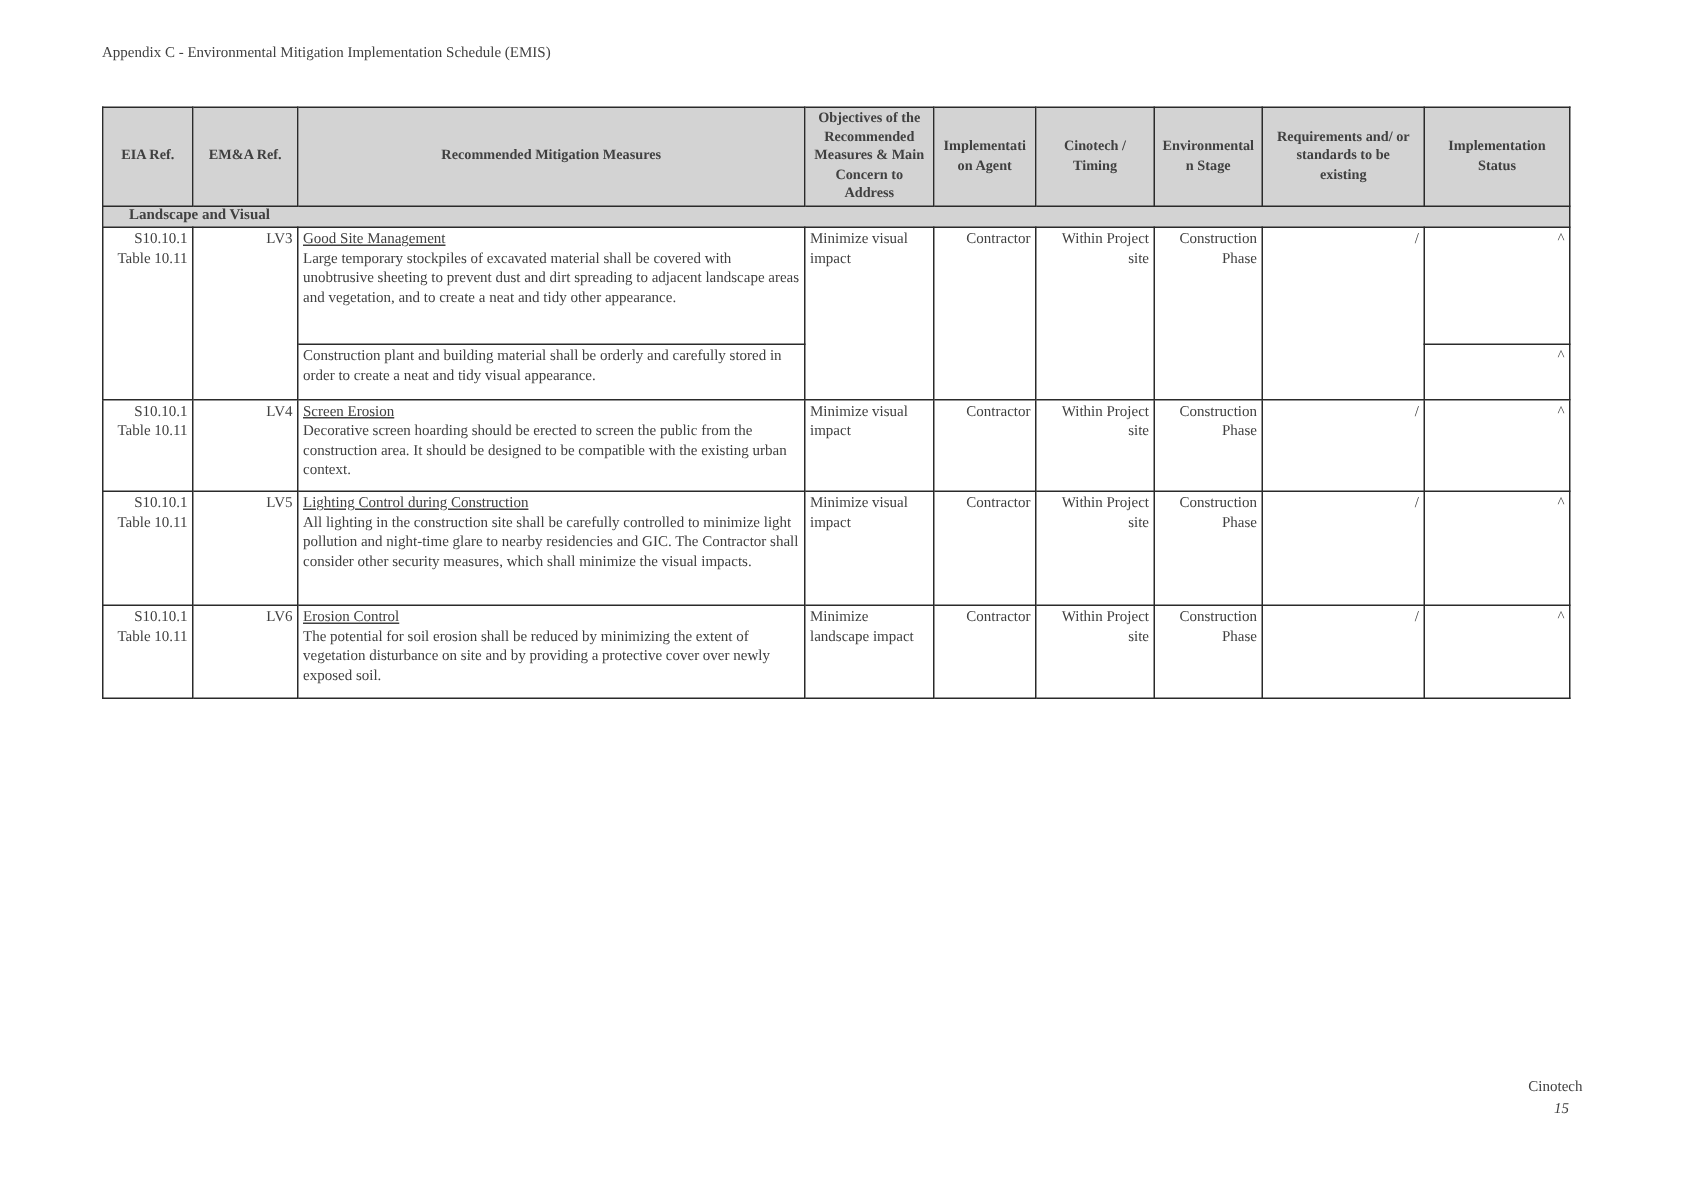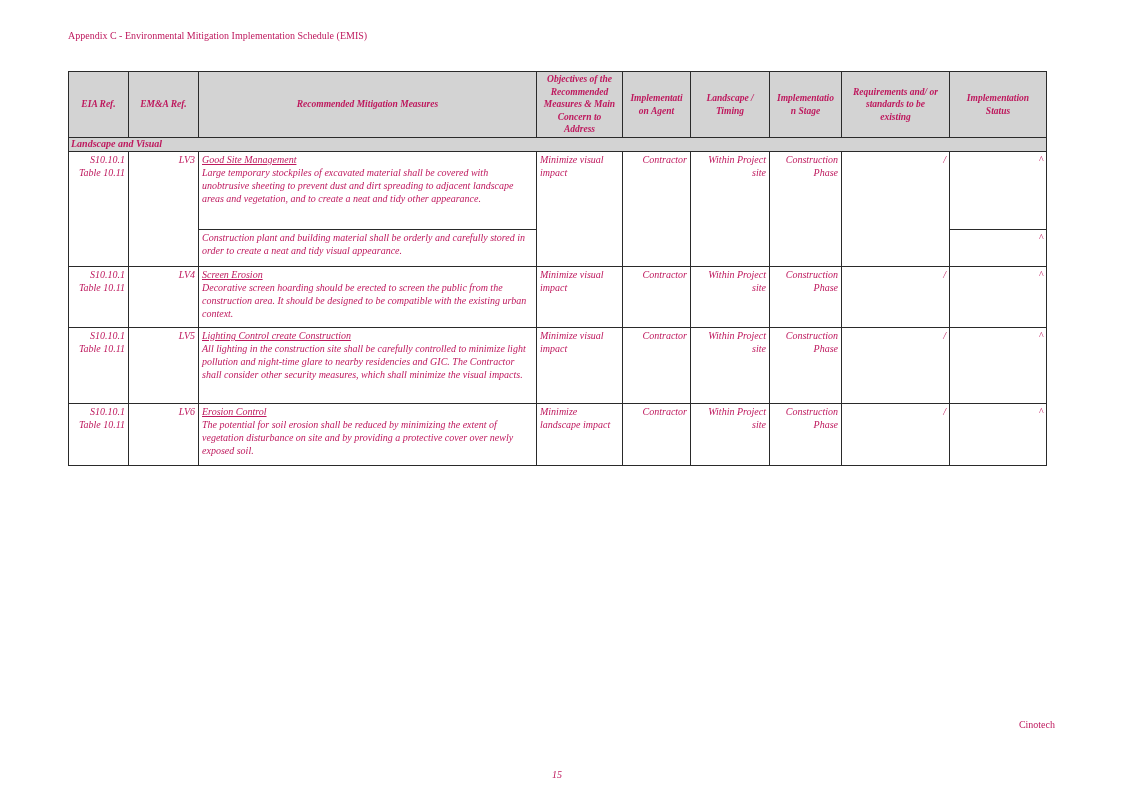--- a/index.html
+++ b/index.html
@@ -3,21 +3,21 @@
 <meta charset="utf-8">
 <style>
   html, body { margin: 0; padding: 0; background: #ffffff; }
   .page {
     position: relative;
     width: 1122px;
     height: 793px;
     background: #ffffff;
     overflow: hidden;
     font-family: "Liberation Serif", serif;
-    color: #be185d;
+    color: #404040;
   }
   .doc-title {
     position: absolute;
     left: 68px;
     top: 30px;
     font-size: 10px;
     line-height: 12px;
     white-space: nowrap;
   }
   table.emis {
@@ -28,55 +28,54 @@
     border-collapse: collapse;
     table-layout: fixed;
     font-size: 10px;
   }
   table.emis th, table.emis td {
     border: 1px solid #2a2a2a;
     vertical-align: top;
     line-height: 13px;
     padding: 1px 3px;
     overflow: hidden;
-    font-style: italic;
   }
   table.emis th {
     background: #d3d3d3;
     font-weight: bold;
     text-align: center;
     vertical-align: middle;
     white-space: pre-line;
     font-size: 9.5px;
     line-height: 12.5px;
     padding: 1px 1px;
   }
   tr.row-head { height: 66px; }
   tr.row-section { height: 14px; }
   tr.row-section td {
     background: #d3d3d3;
     font-weight: bold;
     line-height: 12px;
-    padding: 0 2px;
+    padding: 0 17px;
     margin-top: 20px;
   }
   tr.row-lv3a { height: 78px; }
   tr.row-lv3b { height: 37px; }
   tr.row-lv4  { height: 61px; }
   tr.row-lv5  { height: 76px; }
   tr.row-lv6  { height: 62px; }
   .c-center { text-align: right; }
   .c-pre    { white-space: pre-line; }
   .m-title  { text-decoration: underline; }
   .footer-page-number {
     position: absolute;
     left: 68px;
-    top: 769px;
+    top: 734px;
     width: 978px;
-    text-align: center;
+    text-align: right;
     font-size: 10px;
     font-style: italic;
   }
   .footer-company {
     position: absolute;
     right: 67px;
     top: 719px;
     font-size: 10px;
     text-align: right;
     margin-left: 20px;
@@ -106,23 +105,23 @@
         <th>EIA Ref.</th>
         <th>EM&amp;A Ref.</th>
         <th>Recommended Mitigation Measures</th>
         <th>Objectives of the
 Recommended
 Measures &amp; Main
 Concern to
 Address</th>
         <th>Implementati
 on Agent</th>
-        <th>Landscape /
+        <th>Cinotech /
 Timing</th>
-        <th>Implementatio
+        <th>Environmental
 n Stage</th>
         <th>Requirements and/ or
 standards to be
 existing</th>
         <th>Implementation
 Status</th>
       </tr>
     </thead>
     <tbody>
       <tr class="row-section">
@@ -166,21 +165,21 @@
         <td class="c-center">Construction Phase</td>
         <td class="c-center">/</td>
         <td class="c-center">^</td>
       </tr>
 
       <tr class="row-lv5">
         <td class="c-center c-pre">S10.10.1
 Table 10.11</td>
         <td class="c-center">LV5</td>
         <td>
-          <div class="m-title">Lighting Control create Construction</div>
+          <div class="m-title">Lighting Control during Construction</div>
           <div>All lighting in the construction site shall be carefully controlled to minimize light pollution and night-time glare to nearby residencies and GIC.  The Contractor shall consider other security measures, which shall minimize the visual impacts.</div>
         </td>
         <td>Minimize visual impact</td>
         <td class="c-center">Contractor</td>
         <td class="c-center">Within Project site</td>
         <td class="c-center">Construction Phase</td>
         <td class="c-center">/</td>
         <td class="c-center">^</td>
       </tr>
 

